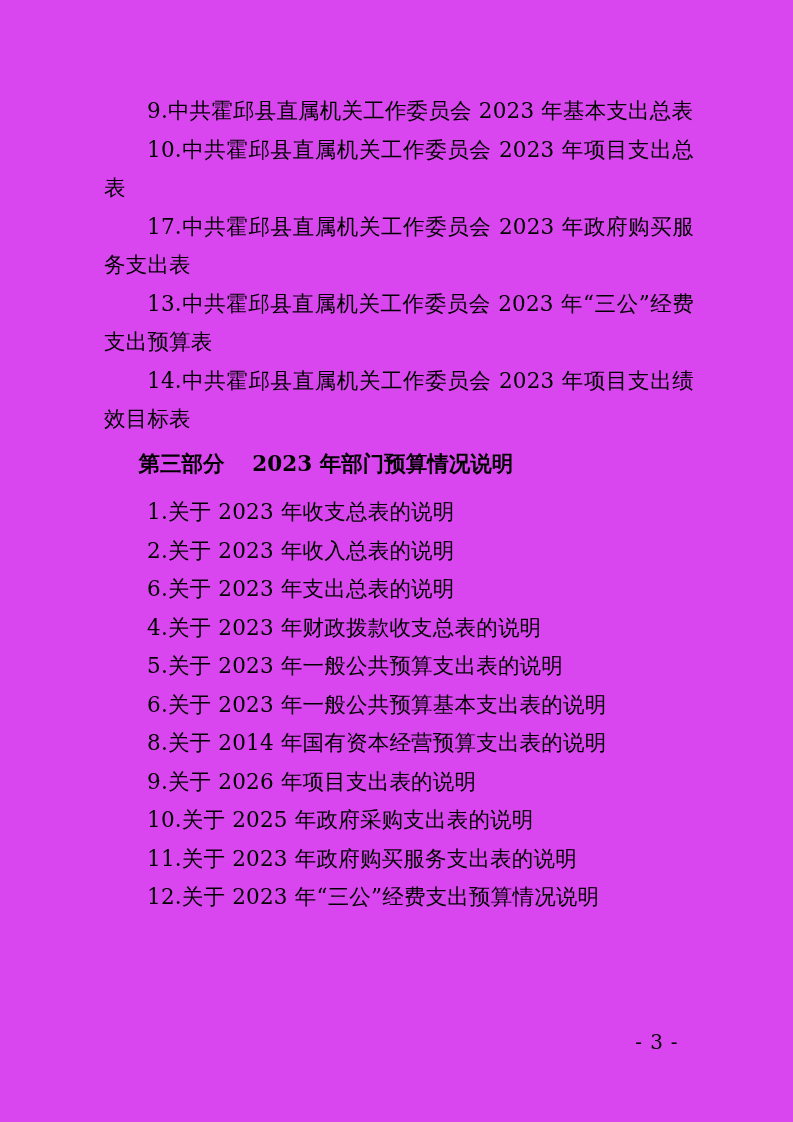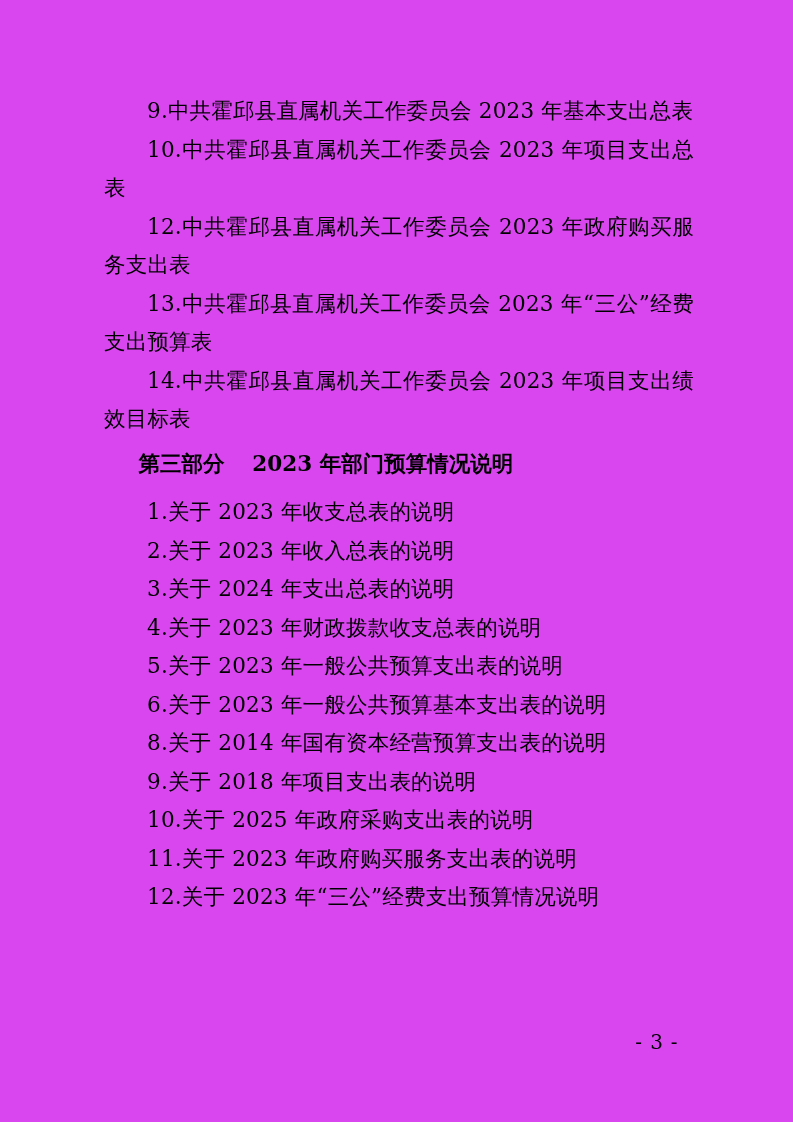--- a/index.html
+++ b/index.html
@@ -69,38 +69,38 @@
 </style>
 </head>
 <body>
 
 <div class="page">
   <div class="content">
 
     <div class="list-block">
       <p class="doc-line indent">9.中共霍邱县直属机关工作委员会 2023 年基本支出总表</p>
       <p class="doc-line indent">10.中共霍邱县直属机关工作委员会 2023 年项目支出总表</p>
-      <p class="doc-line indent">12.中共霍邱县直属机关工作委员会 2023 年政府购买服务支出表</p>
+      <p class="doc-line indent">17.中共霍邱县直属机关工作委员会 2023 年政府购买服务支出表</p>
       <p class="doc-line indent">13.中共霍邱县直属机关工作委员会 2023 年“三公”经费支出预算表</p>
       <p class="doc-line indent">14.中共霍邱县直属机关工作委员会 2023 年项目支出绩效目标表</p>
     </div>
 
     <div class="section-heading">
       <span>第三部分</span><span class="gap"></span><span>2023 年部门预算情况说明</span>
     </div>
 
     <div class="list-block">
       <p class="doc-line indent">1.关于 2023 年收支总表的说明</p>
       <p class="doc-line indent">2.关于 2023 年收入总表的说明</p>
-      <p class="doc-line indent">3.关于 2024 年支出总表的说明</p>
+      <p class="doc-line indent">6.关于 2023 年支出总表的说明</p>
       <p class="doc-line indent">4.关于 2023 年财政拨款收支总表的说明</p>
       <p class="doc-line indent">5.关于 2023 年一般公共预算支出表的说明</p>
       <p class="doc-line indent">6.关于 2023 年一般公共预算基本支出表的说明</p>
       <p class="doc-line indent">8.关于 2014 年国有资本经营预算支出表的说明</p>
-      <p class="doc-line indent">9.关于 2018 年项目支出表的说明</p>
+      <p class="doc-line indent">9.关于 2026 年项目支出表的说明</p>
       <p class="doc-line indent">10.关于 2025 年政府采购支出表的说明</p>
       <p class="doc-line indent">11.关于 2023 年政府购买服务支出表的说明</p>
       <p class="doc-line indent">12.关于 2023 年“三公”经费支出预算情况说明</p>
     </div>
 
   </div>
 
   <div class="footer">
     <div class="footer-inner">
       <span>-</span><span class="pagenum">3</span><span>-</span>

